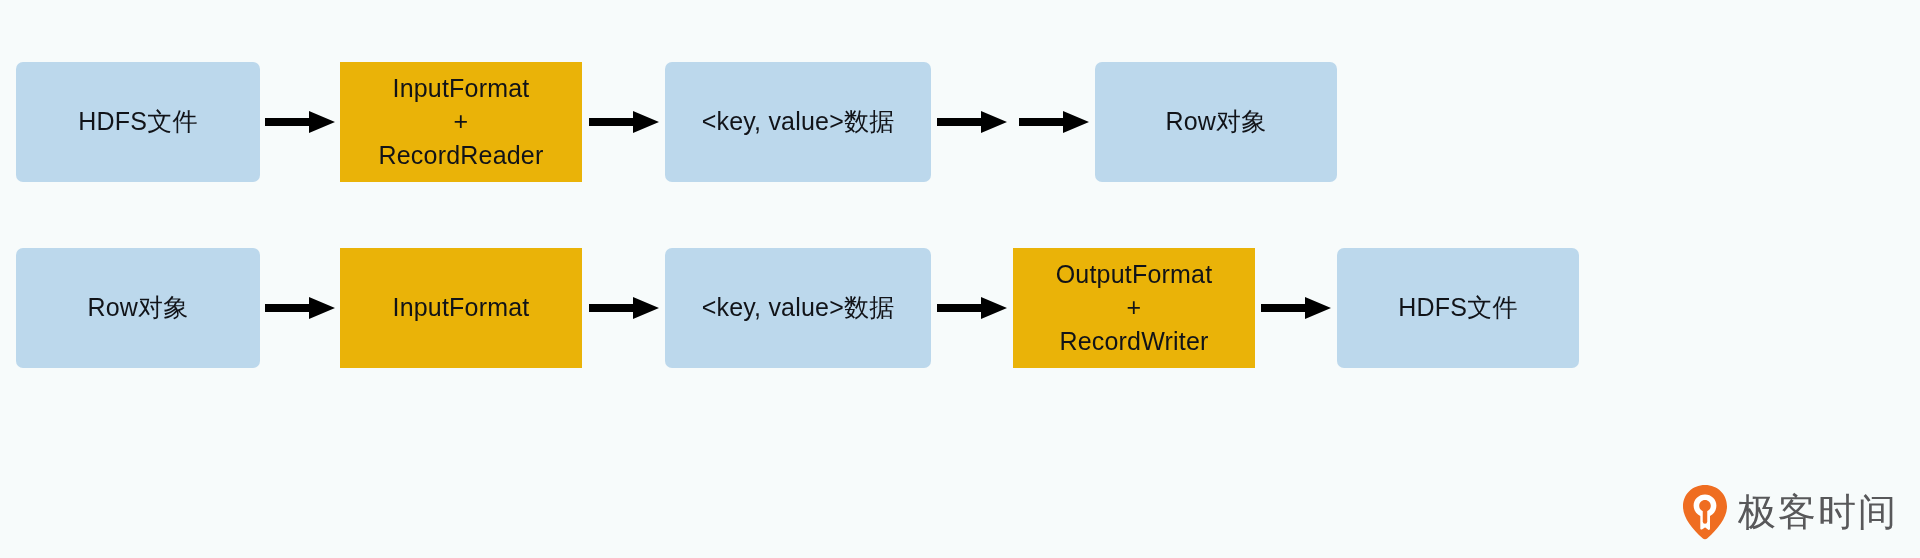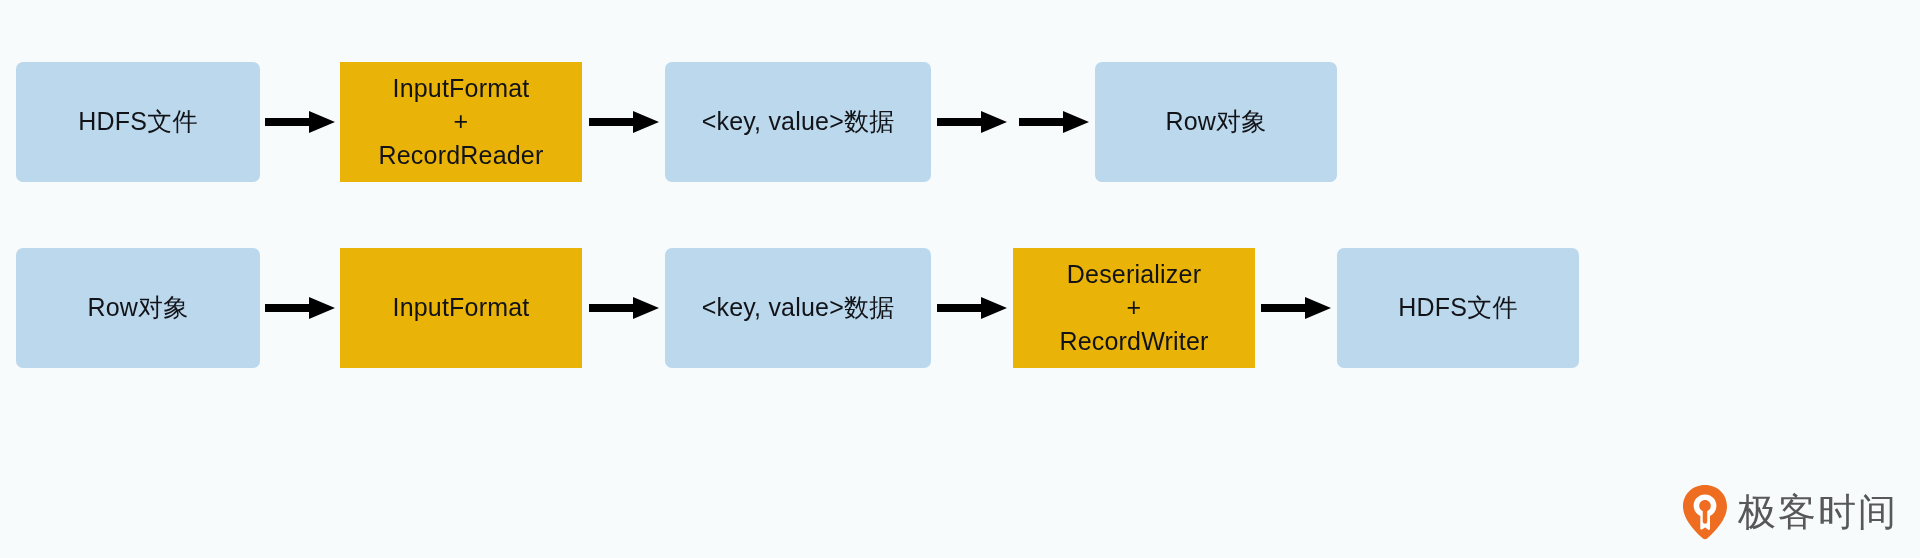--- a/index.html
+++ b/index.html
@@ -157,21 +157,21 @@
     </div>
 
     <div class="node light w-3">&lt;key, value&gt;数据</div>
 
     <div class="arrow gap-c">
       <svg width="70" height="26" viewBox="0 0 70 26" aria-hidden="true">
         <path d="M0 9 H44 V2 L70 13 L44 24 V17 H0 Z" fill="#000000"></path>
       </svg>
     </div>
 
-    <div class="node dark w-4">Deserializer
+    <div class="node dark w-4">OutputFormat
 +
 RecordWriter</div>
 
     <div class="arrow gap-d">
       <svg width="70" height="26" viewBox="0 0 70 26" aria-hidden="true">
         <path d="M0 9 H44 V2 L70 13 L44 24 V17 H0 Z" fill="#000000"></path>
       </svg>
     </div>
 
     <div class="node light w-5">HDFS文件</div>

